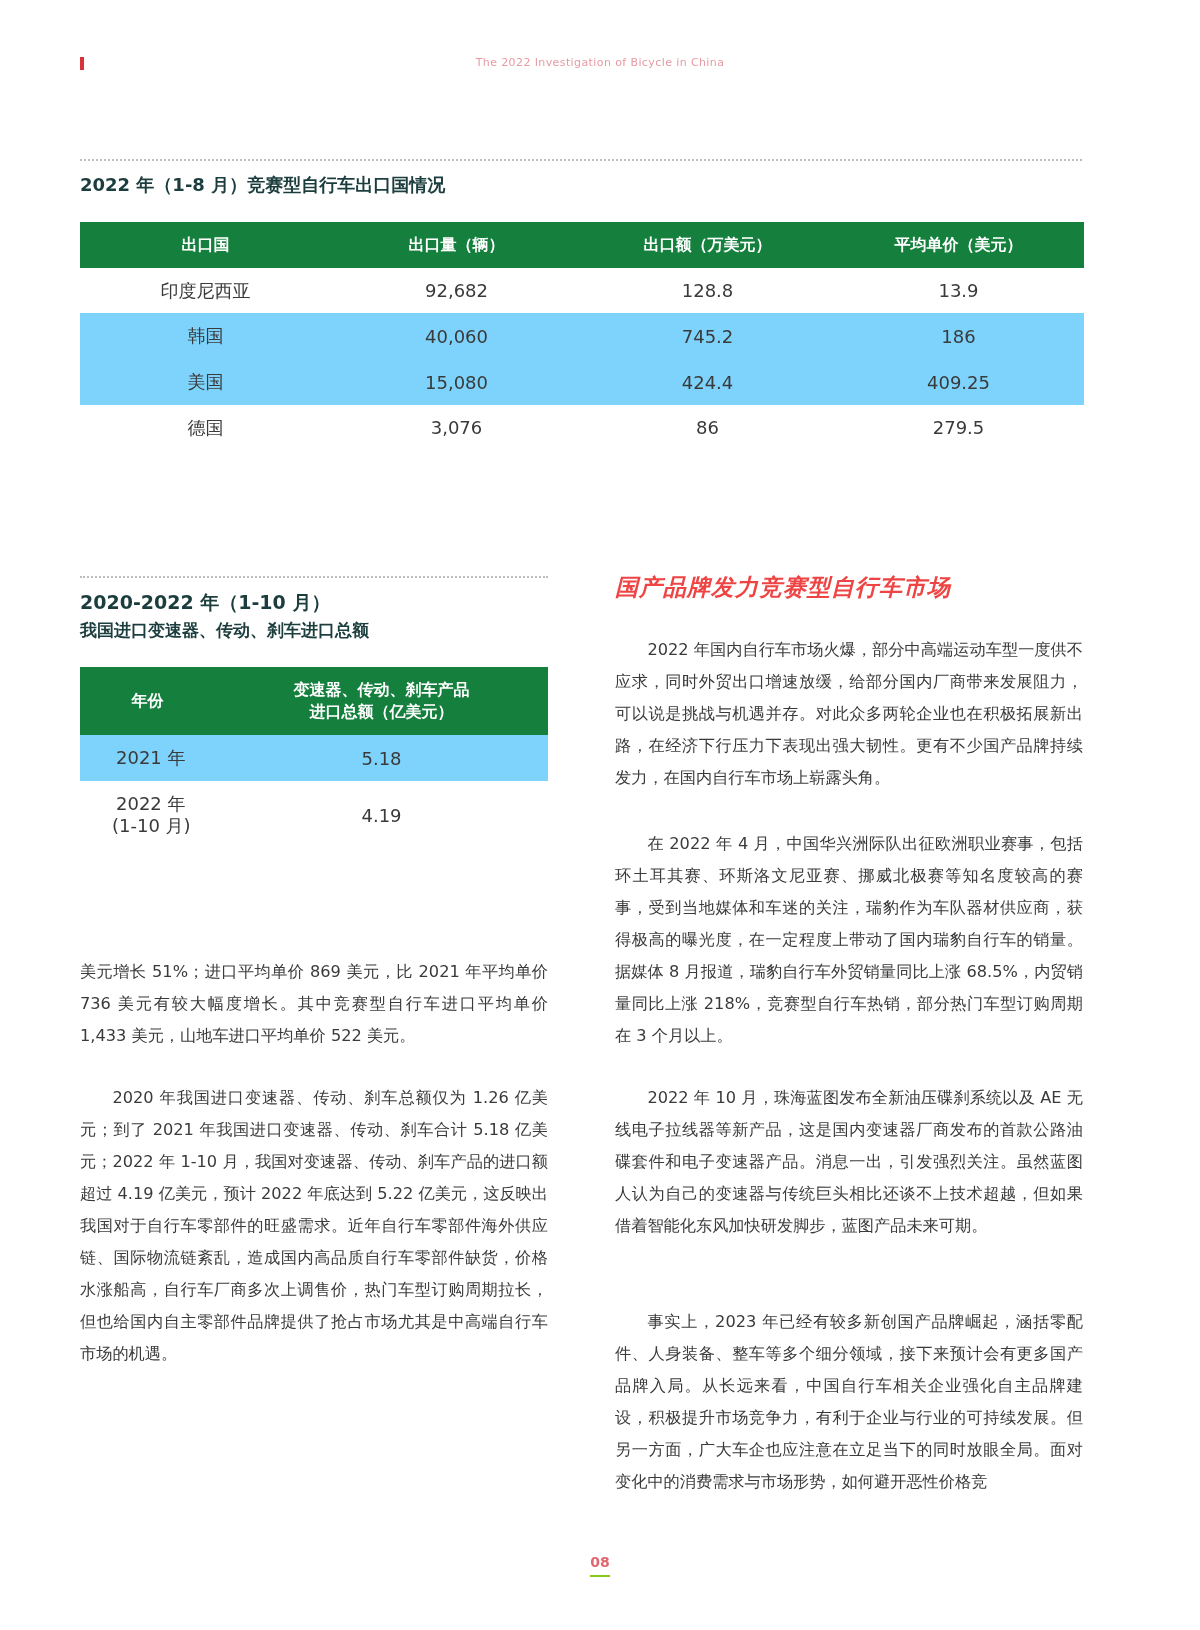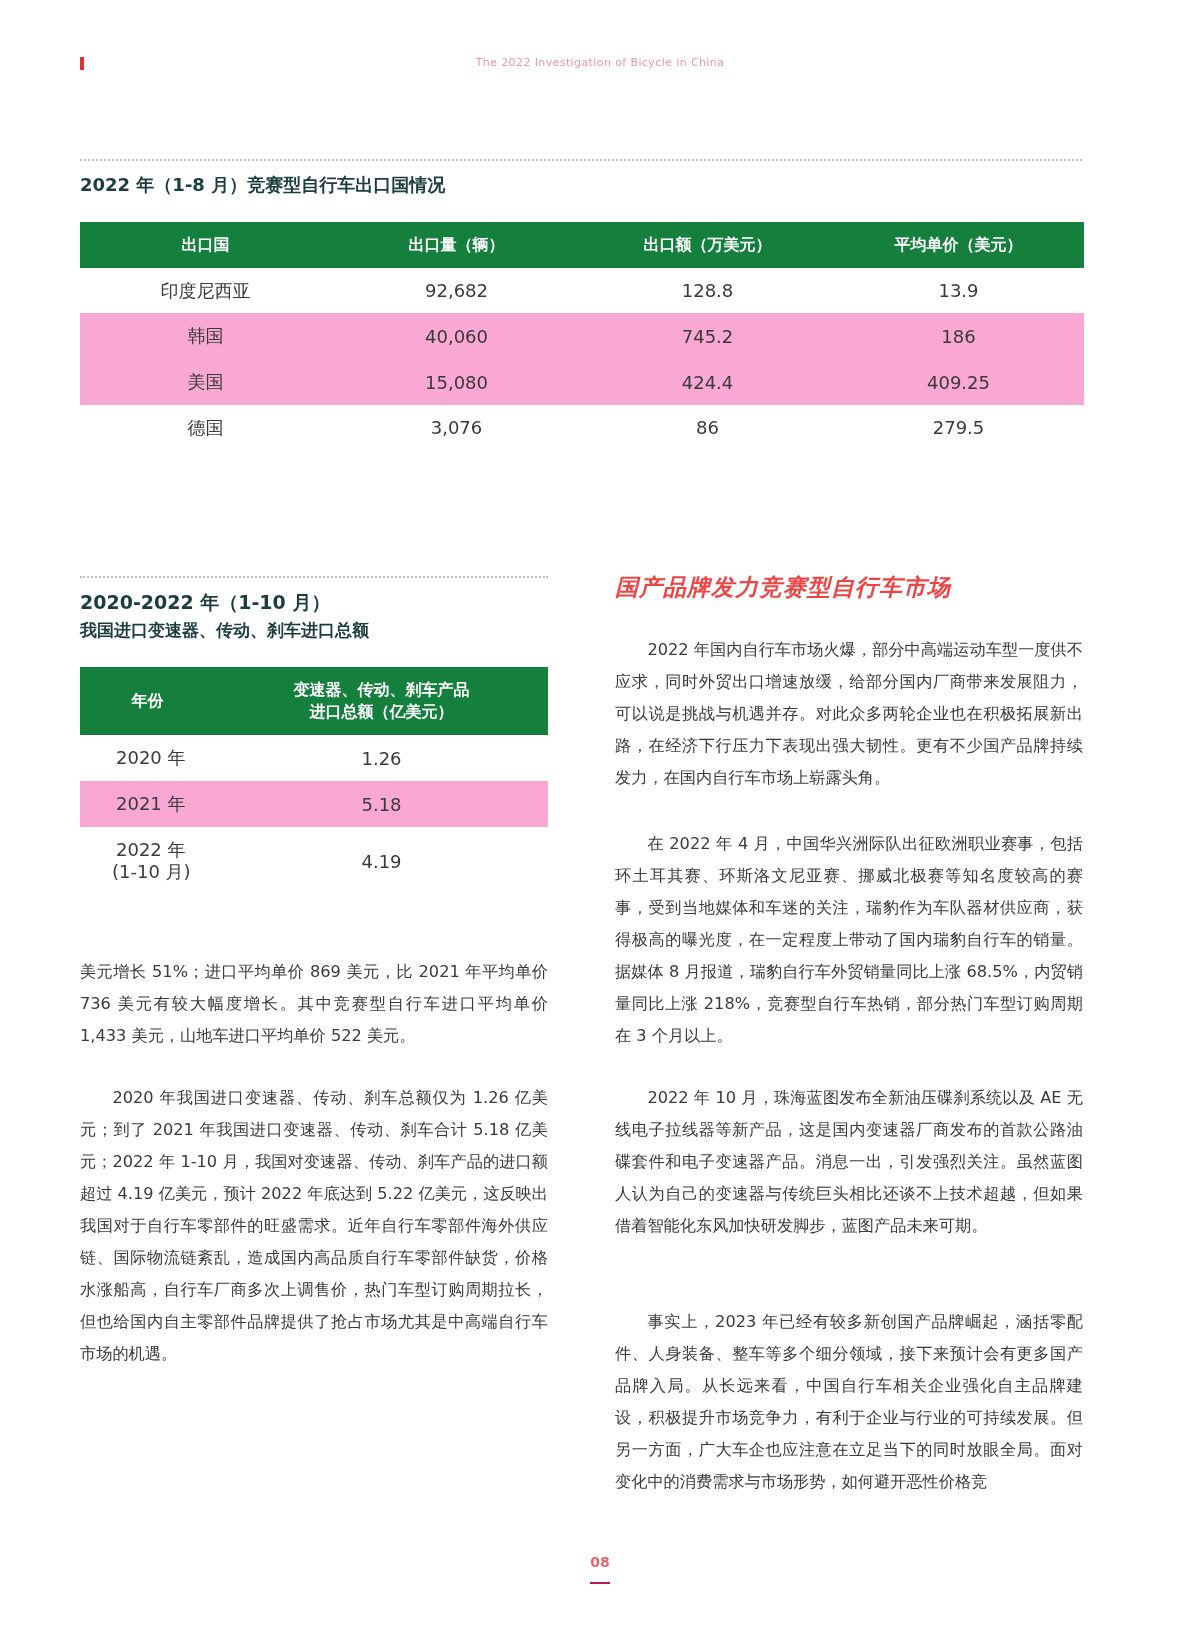--- a/index.html
+++ b/index.html
@@ -13,35 +13,35 @@
     font-size: 11px; letter-spacing: 0.4px; color: #e79aa2;
   }
   .dotted { position: absolute; height: 0; border-top: 2px dotted #b9bfbf; }
   .section-title { position: absolute; color: #1c3d3d; font-weight: bold; }
   table.dt { position: absolute; border-collapse: collapse; table-layout: fixed; }
   table.dt th {
     background: #15803d; color: #ffffff; font-weight: bold; font-size: 16px;
     text-align: center; padding: 0;
   }
   table.dt td { text-align: center; font-size: 18px; color: #3a3a3a; padding: 0; }
-  table.dt tr.alt td { background: #f9a8d4; }
+  table.dt tr.alt td { background: #7dd3fc; }
   .para {
     position: absolute; font-size: 16.2px; line-height: 32px; color: #3a3a3a;
     text-align: justify; margin: 0;
   }
   .para.indent { text-indent: 2em; }
   .h2 {
     position: absolute; left: 615px; top: 572px; font-size: 23px; font-weight: bold;
     font-style: italic; color: #ef4444; letter-spacing: 1px;
   }
   .page-num {
     position: absolute; left: 0; width: 1200px; top: 1554px; text-align: center;
     font-size: 14px; font-weight: bold; color: #e06670;
   }
-  .page-num span { border-bottom: 2px solid #be185d; padding-bottom: 12px; text-align: center; }
+  .page-num span { border-bottom: 2px solid #84cc16; padding-bottom: 5px; text-align: center; }
 </style>
 </head>
 <body>
 
 <div class="red-mark"></div>
 <div class="running-title">The 2022 Investigation of Bicycle in China</div>
 
 <div class="dotted" style="left:80px; top:159px; width:1002px;"></div>
 <div class="section-title" style="left:80px; top:173px; font-size:18px;">2022 年（1-8 月）竞赛型自行车出口国情况</div>
 
@@ -100,24 +100,20 @@
   <thead>
     <tr style="height:68px;">
       <th style="text-align:center;">年份</th>
       <th style="line-height:22px;">
         <div>变速器、传动、刹车产品</div>
         <div>进口总额（亿美元）</div>
       </th>
     </tr>
   </thead>
   <tbody>
-    <tr style="height:46px;">
-      <td style="text-align:left; padding-left:36px;">2020 年</td>
-      <td>1.26</td>
-    </tr>
     <tr class="alt" style="height:46px;">
       <td style="text-align:left; padding-left:36px;">2021 年</td>
       <td>5.18</td>
     </tr>
     <tr style="height:68px;">
       <td style="text-align:left; padding-left:36px; line-height:22px;">
         <div>2022 年</div>
         <div style="margin-left:-4px;">(1-10 月)</div>
       </td>
       <td>4.19</td>

